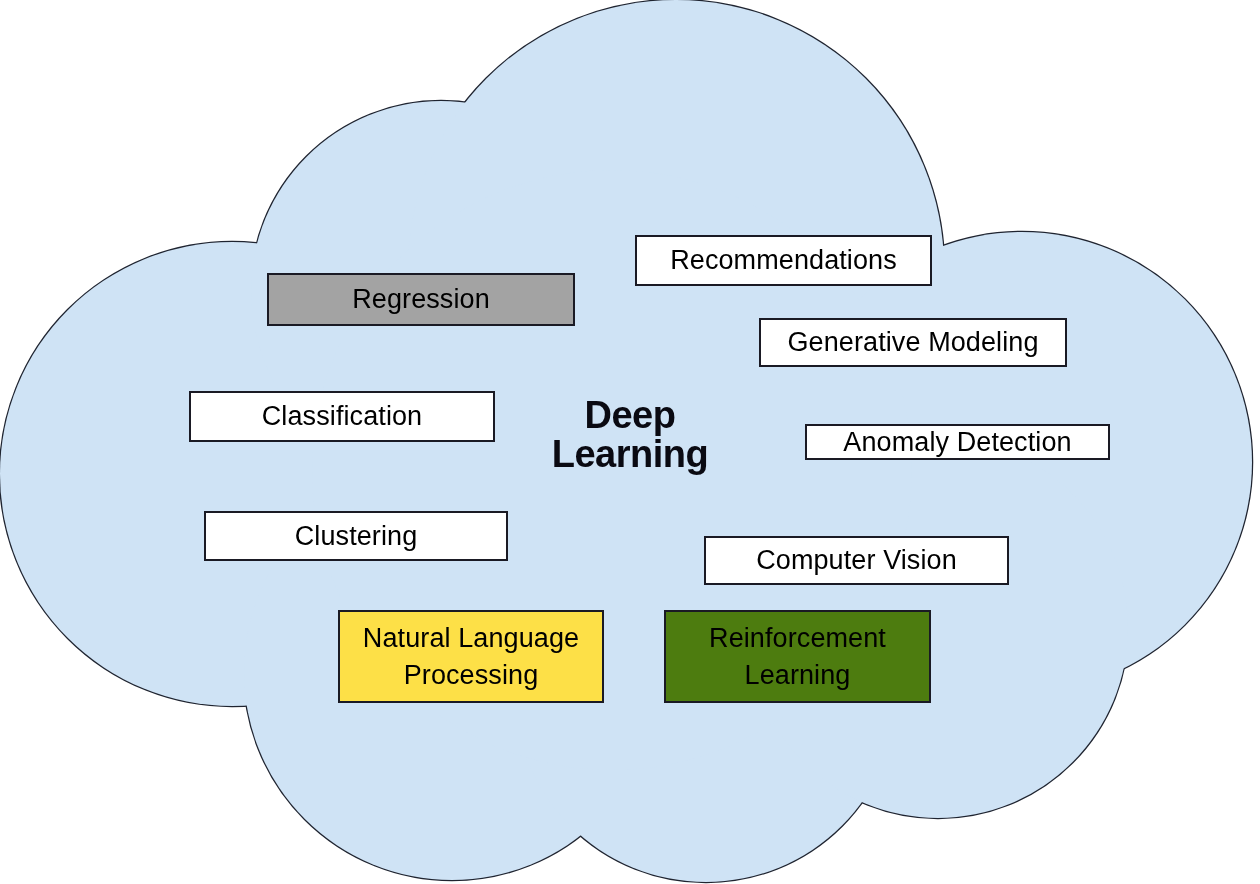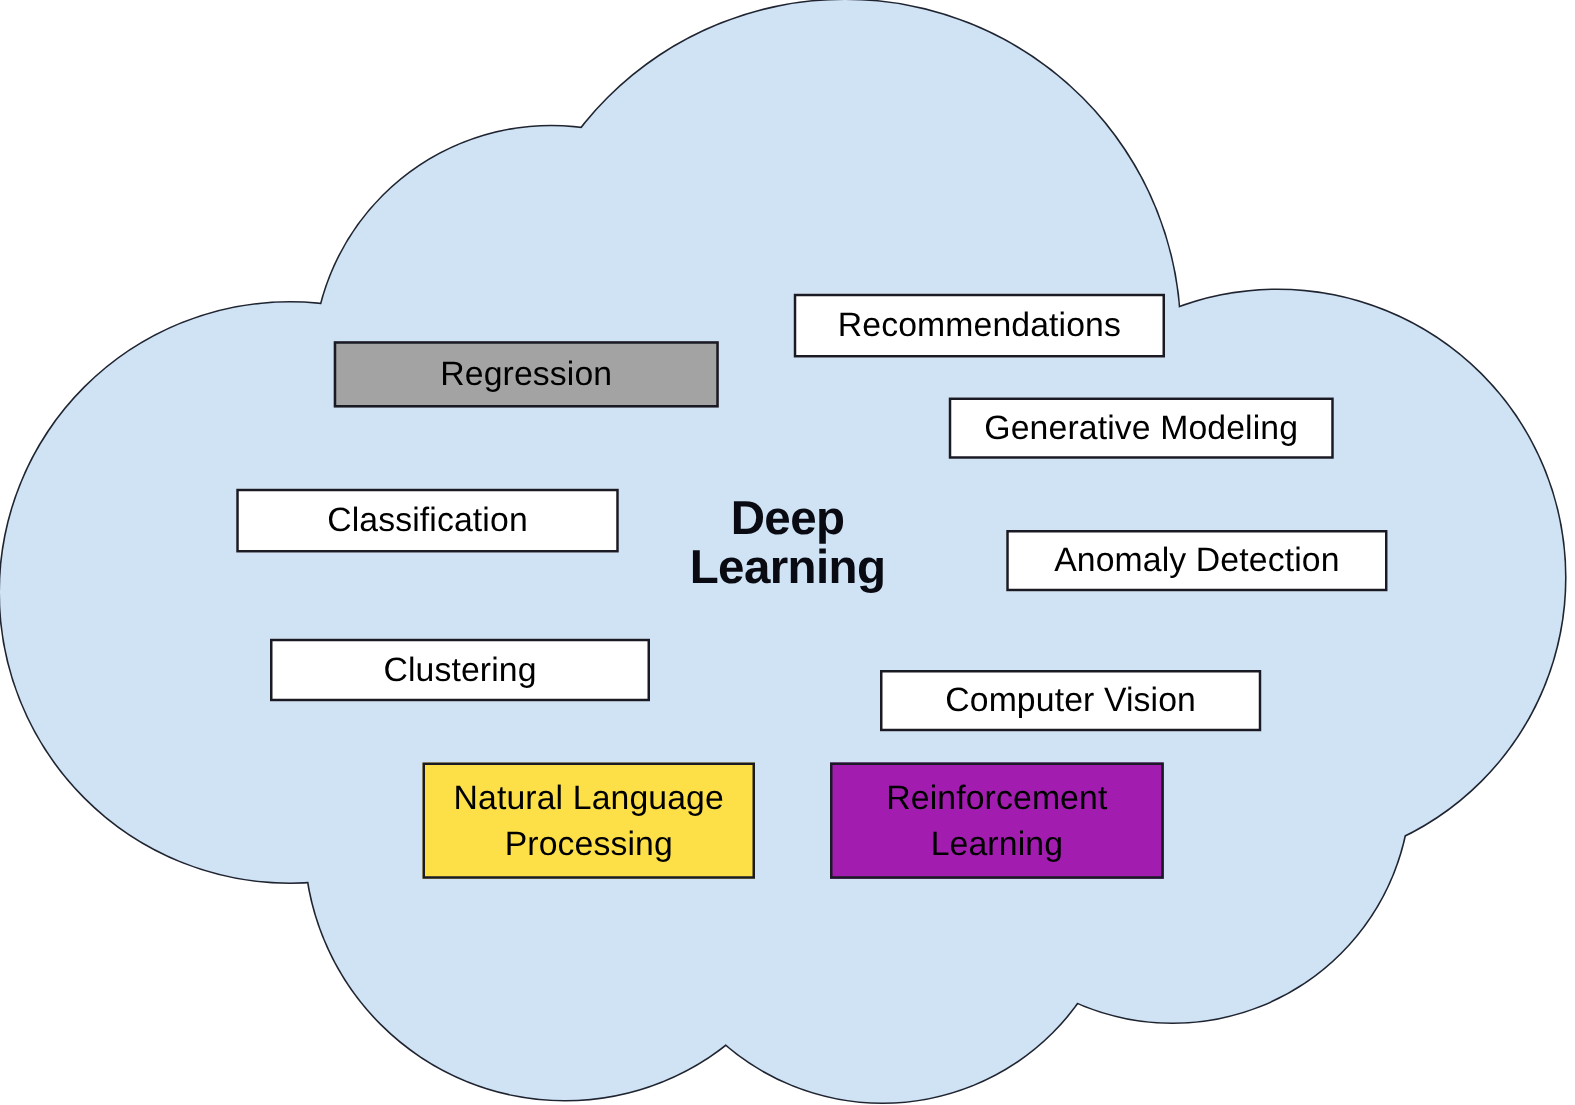--- a/index.html
+++ b/index.html
@@ -110,32 +110,32 @@
   </div>
   <div class="label-box" style="left: 267px; top: 273px; width: 308px; height: 53px; background: #a3a3a3; border-color: rgb(26, 26, 36); color: rgb(0, 0, 0);">
     <span>Regression</span>
   </div>
   <div class="label-box" style="left: 759px; top: 318px; width: 308px; height: 49px; background: rgb(255, 255, 255); border-color: rgb(26, 26, 36); color: rgb(0, 0, 0);">
     <span>Generative Modeling</span>
   </div>
   <div class="label-box" style="left: 189px; top: 391px; width: 306px; height: 51px; background: rgb(255, 255, 255); border-color: rgb(26, 26, 36); color: rgb(0, 0, 0);">
     <span>Classification</span>
   </div>
-  <div class="label-box" style="left: 805px; top: 424px; width: 305px; height: 49px; background: rgb(255, 255, 255); border-color: rgb(26, 26, 36); color: rgb(0, 0, 0); justify-content: center;">
+  <div class="label-box" style="left: 805px; top: 424px; width: 305px; height: 36px; background: rgb(255, 255, 255); border-color: rgb(26, 26, 36); color: rgb(0, 0, 0); justify-content: center;">
     <span>Anomaly Detection</span>
   </div>
-  <div class="label-box" style="left: 204px; top: 511px; width: 304px; height: 50px; background: rgb(255, 255, 255); border-color: rgb(26, 26, 36); color: rgb(0, 0, 0); margin-left: 12px;">
+  <div class="label-box" style="left: 204px; top: 511px; width: 304px; height: 50px; background: rgb(255, 255, 255); border-color: rgb(26, 26, 36); color: rgb(0, 0, 0);">
     <span>Clustering</span>
   </div>
   <div class="label-box" style="left: 704px; top: 536px; width: 305px; height: 49px; background: rgb(255, 255, 255); border-color: rgb(26, 26, 36); color: rgb(0, 0, 0);">
     <span>Computer Vision</span>
   </div>
   <div class="label-box two-line" style="left: 338px; top: 610px; width: 266px; height: 93px; background: #fde047; border-color: rgb(26, 26, 36); color: rgb(0, 0, 0);">
     <span>Natural Language
 Processing</span>
   </div>
-  <div class="label-box two-line" style="left: 664px; top: 610px; width: 267px; height: 93px; background: #a21caf; border-color: rgb(26, 26, 36); color: rgb(0, 0, 0);">
+  <div class="label-box two-line" style="left: 664px; top: 610px; width: 267px; height: 93px; background: #4d7c0f; border-color: rgb(26, 26, 36); color: rgb(0, 0, 0);">
     <span>Reinforcement
 Learning</span>
   </div>
 
 
 </div>
 
 </body></html>

